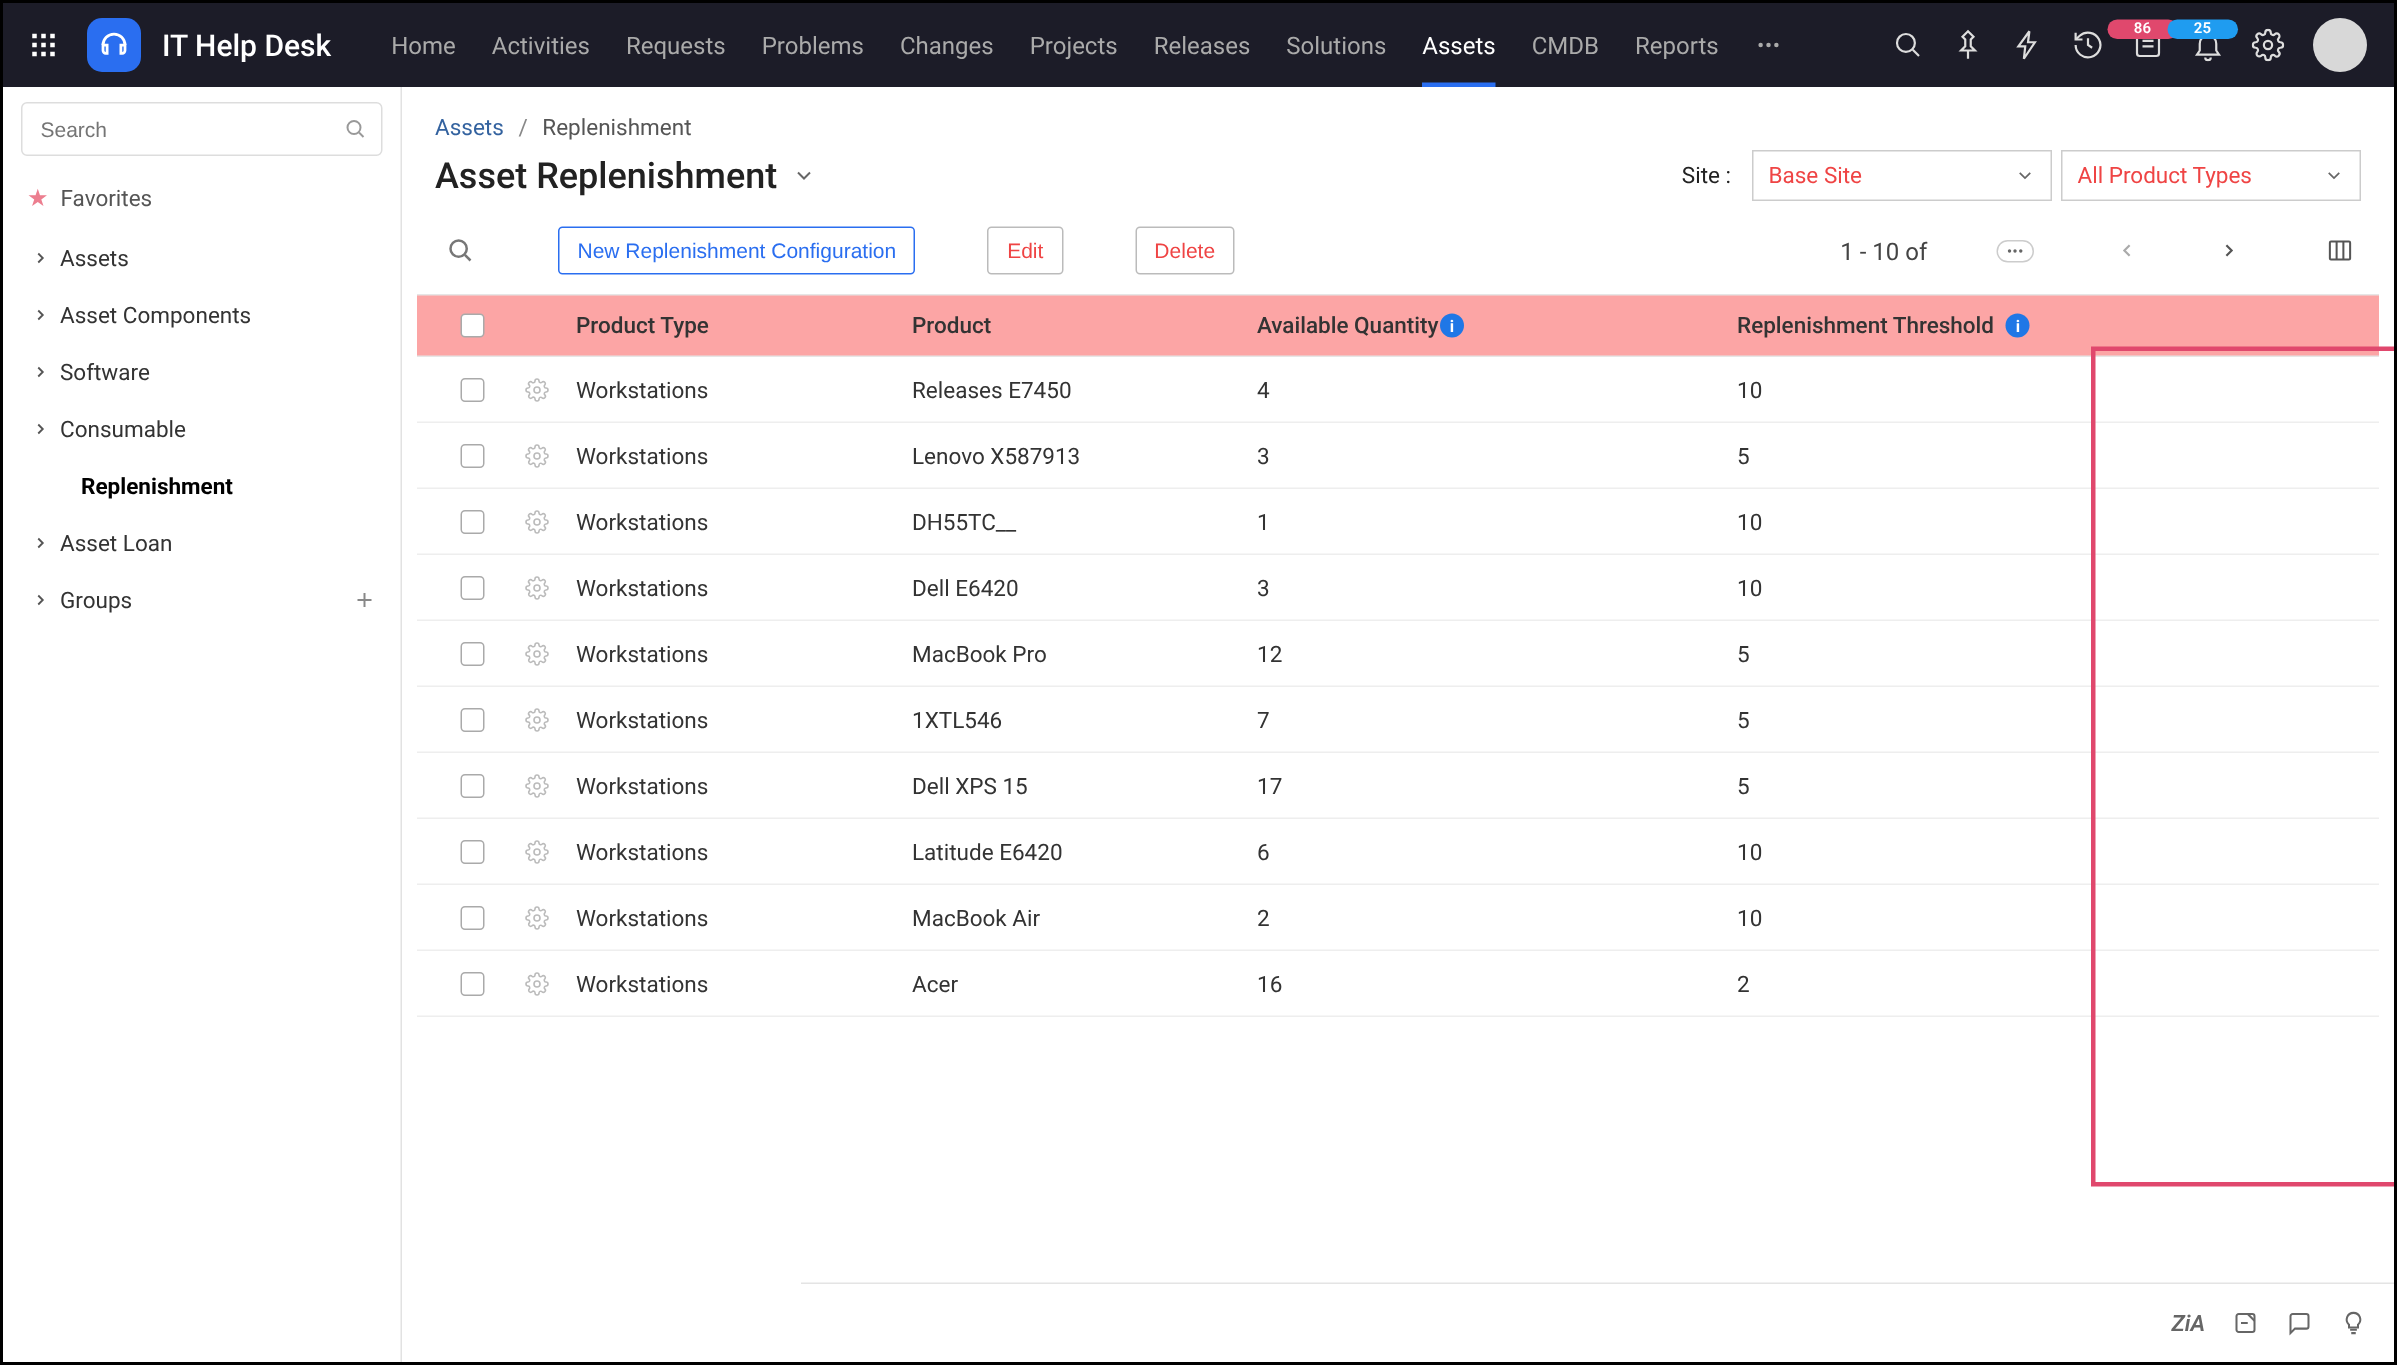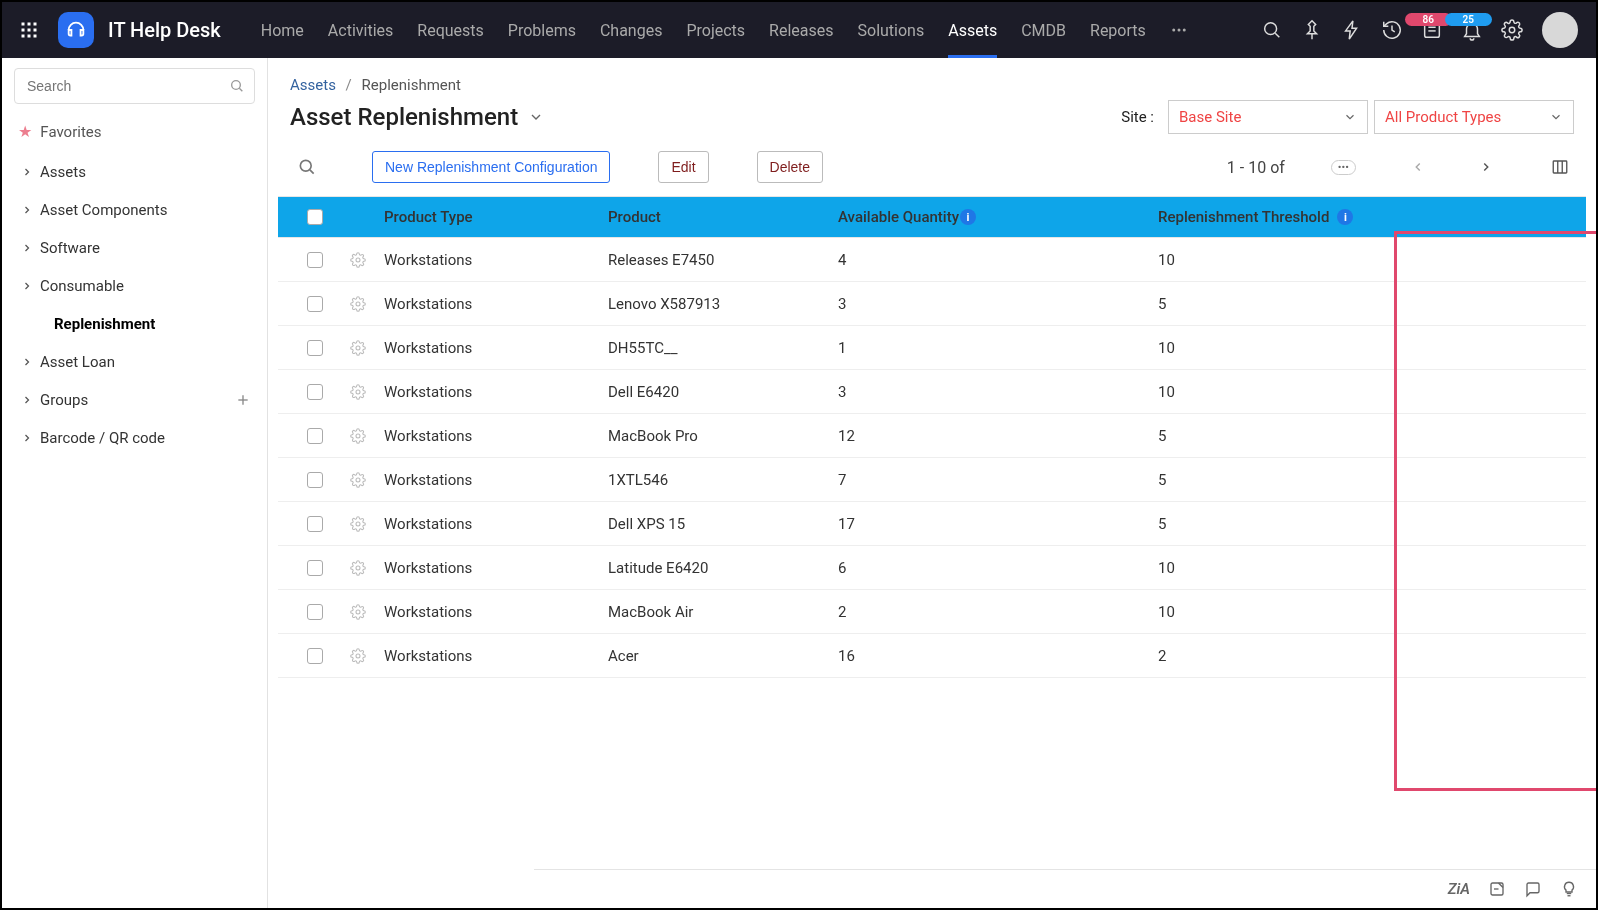--- a/index.html
+++ b/index.html
@@ -44,45 +44,45 @@
   .page-title { font-size: 24px; font-weight: 500; color: #222; margin-right: 10px; }
   .title-row .title-chev { color: #666; cursor: pointer; }
   .title-spacer { flex: 1; }
   .site-label { font-size: 15px; color: #222; margin-right: 8px; }
   .dropdown { border: 1px solid #ccc; border-radius: 0; height: 34px; display: flex; align-items: center; padding: 0 10px; min-width: 200px; font-size: 15px; color: #ef4444; cursor: pointer; background: #fff; margin-left: 6px; }
   .dropdown .dd-spacer { flex: 1; }
   
   
   .toolbar { display: flex; align-items: center; padding: 6px 22px 12px; gap: 40px; }
   .tool-ic { width: 34px; height: 34px; display: flex; align-items: center; justify-content: center; cursor: pointer; color: #666; }
-  .btn { border: 1px solid #bbb; background: #fff; border-radius: 3px; height: 32px; padding: 0 12px; font-size: 14px; color: #7f1d1d; cursor: pointer; margin-left: 8px; }
+  .btn { border: 1px solid #bbb; background: #fff; border-radius: 3px; height: 32px; padding: 0 12px; font-size: 14px; color: #ef4444; cursor: pointer; margin-left: 8px; }
   .btn.primary { border-color: #2a6ef0; color: #2a6ef0; }
   .toolbar-spacer { flex: 1; }
   .pager-text { font-size: 16px; color: #444; margin-right: 6px; }
   .more-pill { border: 1px solid #ccc; border-radius: 10px; padding: 0 6px; font-size: 11px; color: #666; cursor: pointer; margin-right: 8px; }
   .pager-arrow { width: 28px; height: 28px; display: flex; align-items: center; justify-content: center; cursor: pointer; color: #888; }
   .col-setting { width: 28px; height: 28px; display: flex; align-items: center; justify-content: center; cursor: pointer; color: #555; margin-left: 6px; }
   
   
   .table { width: calc(100% - 20px); margin-left: 10px; }
-  .thead { display: flex; align-items: center; height: 42px; border-top: 1px solid #e6e6e6; border-bottom: 1px solid #e6e6e6; background: #0ea5e9; font-size: 15px; color: #333; font-weight: 500; padding-left: 14px; }
+  .thead { display: flex; align-items: center; height: 42px; border-top: 1px solid #e6e6e6; border-bottom: 1px solid #e6e6e6; background: #fca5a5; font-size: 15px; color: #333; font-weight: 500; padding-left: 14px; }
   .trow { display: flex; align-items: center; height: 44px; border-bottom: 1px solid #eee; font-size: 15px; color: #333; padding-left: 14px; }
   .col-check { width: 46px; display: flex; align-items: center; justify-content: center; }
   .col-gear  { width: 40px; display: flex; align-items: center; justify-content: center; color: #999; }
   .col-type  { width: 230px; padding-left: 6px; }
   .col-prod  { width: 230px; }
   .col-qty   { width: 320px; display:flex; align-items:center; gap:1px;}
   .col-thr   { width: 220px; display:flex; align-items:center; gap:8px;}
   .checkbox { width: 16px; height: 16px; border: 1.6px solid #aaa; border-radius: 3px; background: #fff; cursor: pointer; }
   .info-ic { width: 16px; height: 16px; border-radius: 50%; background: #1f77e6; color: #fff; font-size: 11px; display: inline-flex; align-items: center; justify-content: center; font-weight: 700; }
   
   .highlight-box { position: absolute; border: 3px solid #e0486d; pointer-events: none; }
   
   
-  .bottombar { position: absolute; bottom: 0; left: 266px; right: 0; height: 39px; border-top: 1px solid #e4e4e4; background: #fff; display: flex; align-items: center; justify-content: flex-end; padding: 0 18px; gap: 18px; }
+  .bottombar { position: absolute; bottom: 0; left: 266px; right: 0; height: 53px; border-top: 1px solid #e4e4e4; background: #fff; display: flex; align-items: center; justify-content: flex-end; padding: 0 18px; gap: 18px; }
   .bottombar .bic { color: #666; cursor: pointer; }
   
   svg { display: block; }
 </style>
 </head>
 <body>
 
 <div class="topbar">
   <div class="apps-icon">
     <svg viewBox="0 0 24 24" width="18" height="18">
@@ -243,28 +243,20 @@
           </span>
           <span style="margin-left: 4px;">Groups</span>
           <span class="spacer"></span>
           <span>
             <svg width="16" height="16" viewBox="0 0 24 24" fill="none" stroke="#888" stroke-width="2">
               <line x1="12" y1="5" x2="12" y2="19"></line>
               <line x1="5" y1="12" x2="19" y2="12"></line>
             </svg>
           </span>
         </div>
-        <div class="tree-item">
-          <span class="chev">
-            <svg width="12" height="12" viewBox="0 0 24 24" fill="none" stroke="#555" stroke-width="2.5">
-              <polyline points="9 18 15 12 9 6"></polyline>
-            </svg>
-          </span>
-          <span style="margin-left: 4px;">Barcode / QR code</span>
-        </div>
       </div>
   </div>
 
   <div class="main">
     <div class="crumbs">
       <a class="link">Assets</a>
       <span style="margin:0 6px;color:#888;">/</span>
       <span>Replenishment</span>
     </div>
     <div class="title-row">

